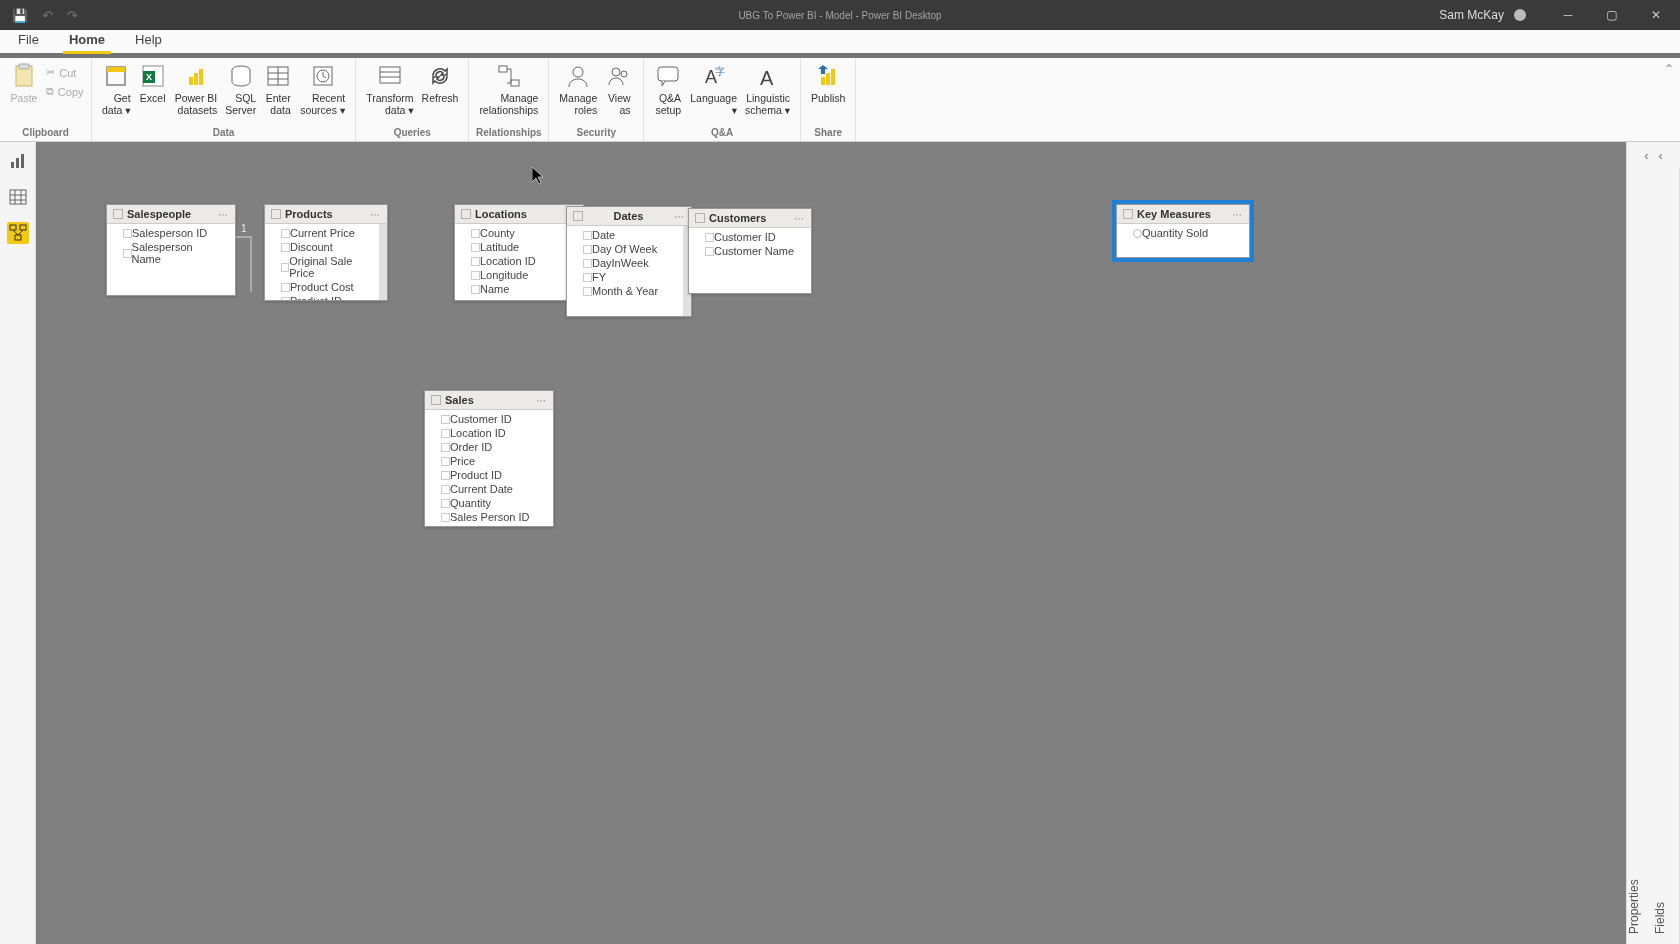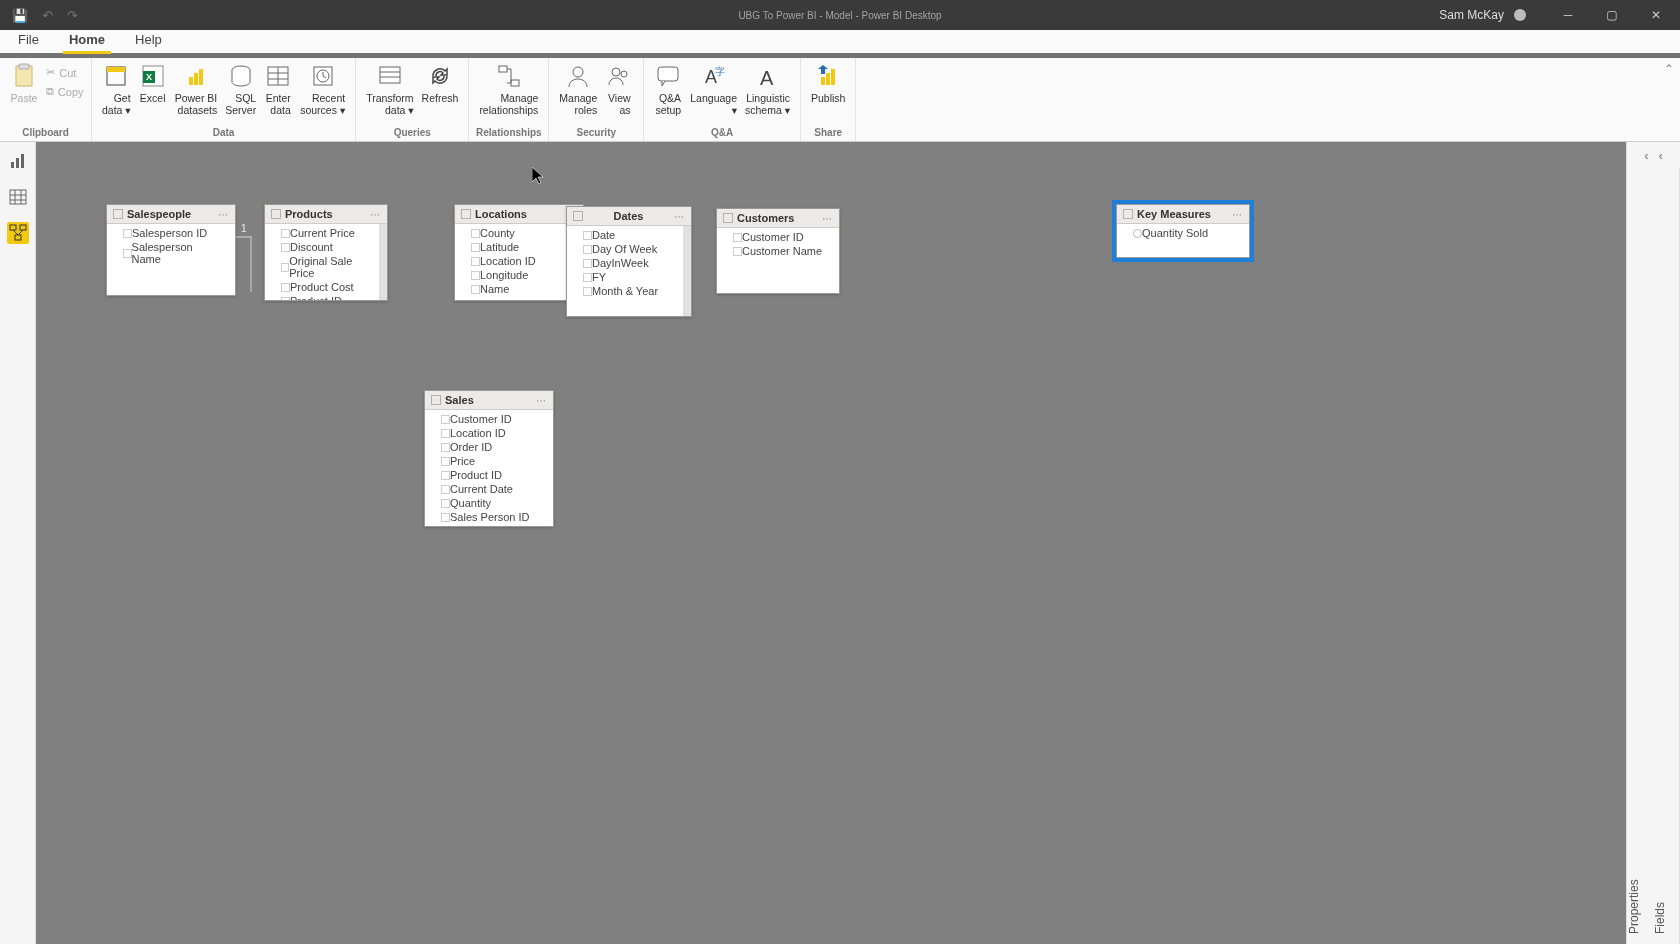--- a/index.html
+++ b/index.html
@@ -475,21 +475,21 @@
             <span class="ficon"></span>
             <span>FY</span>
           </div>
         <div class="field">
             <span class="ficon"></span>
             <span>Month &amp; Year</span>
           </div>
       </div>
     </div>
 
-    <div class="tcard" style="left:680px; top:66px; width:124px; height:86px">
+    <div class="tcard" style="left:652px; top:66px; width:124px; height:86px">
       <div class="thead">
           <span class="ticon"></span>
           <span class="tname">Customers</span>
           <span class="tmenu">⋯</span>
         </div>
       <div class="tbody">
         <div class="field">
             <span class="ficon"></span>
             <span>Customer ID</span>
           </div>

